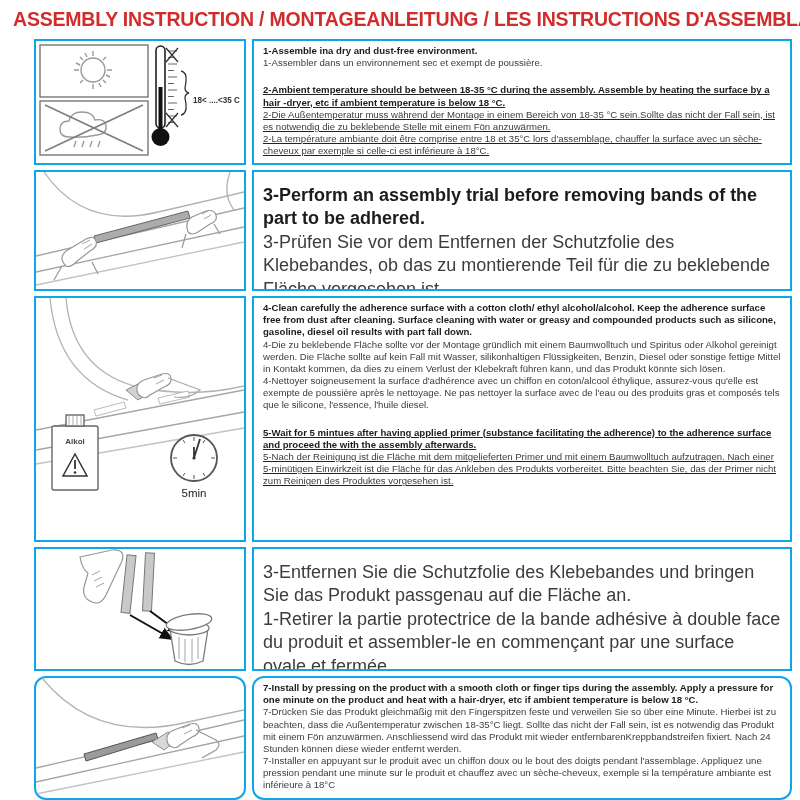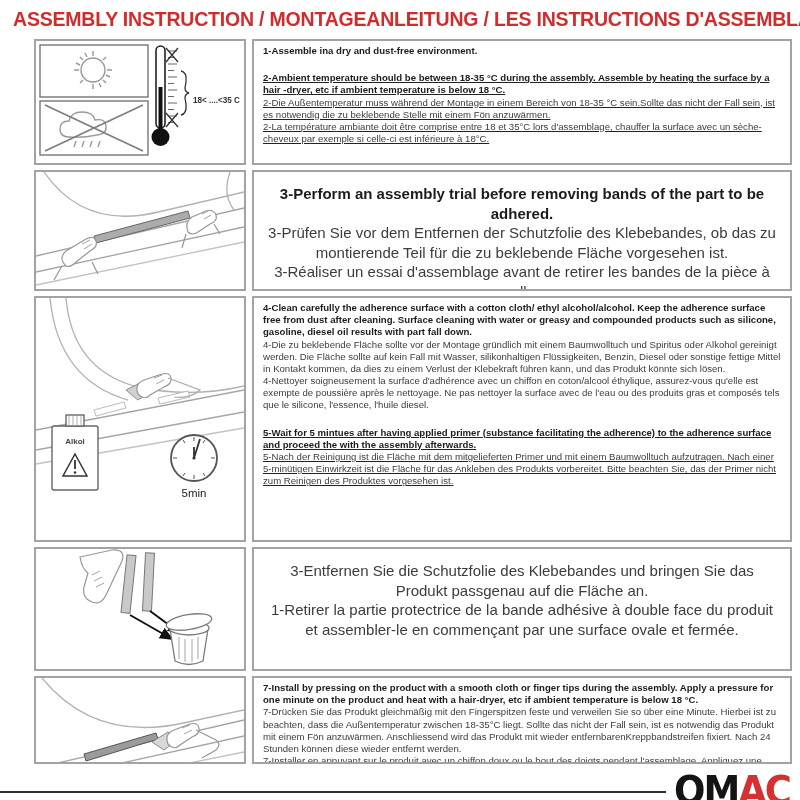--- a/index.html
+++ b/index.html
@@ -7,26 +7,26 @@
     width:800px;height:800px;overflow:hidden;
     font-family:"Liberation Sans","DejaVu Sans",sans-serif;
     color:#222;
   }
   .page{padding:6px 8px 0 13px;}
   .doc-title{
     color:#d22b2b;font-weight:bold;font-size:19.5px;letter-spacing:-0.2px;
     text-align:center;white-space:nowrap;margin:2px 0 8px 0;
   }
   .row{display:flex;gap:6px;margin-bottom:5px;}
-  .cell{border:2px solid #a3a3a3;background:#fff;box-sizing:border-box;}
+  .cell{border:2px solid #0ea5e9;background:#fff;box-sizing:border-box;}
   .cell-left{width:212px;flex:none;overflow:hidden;margin-left:21px;}
   .cell-right{flex:1;padding:4px 9px;overflow:hidden;}
-  .r1{height:126px;} .r2{height:121px;} .r3{height:246px;} .r4{height:124px;} .r5{height:88px;}
+  .r1{height:126px;} .r2{height:121px;} .r3{height:246px;} .r4{height:124px;} .r5{height:124px;border-radius:12px;}
   .small{font-size:9.6px;line-height:1.27;}
-  .large{font-size:15px;line-height:1.3;text-align:center;}
+  .large{font-size:18px;line-height:1.3;}
   .pad-top{padding-top:12px;}
   .sec+.sec{margin-top:15px;text-decoration:underline;}
   .en{font-weight:bold;color:#1c1c1c;}
   .de,.fr{font-weight:normal;color:#3c3c3c;}
   svg{display:block;}
   .footer{display:flex;align-items:center;height:46px;margin-left:-13px;margin-right:-2px;}
   .footer-line{flex:1;border-top:2px solid #2e2e2e;height:0;}
   .logo{font-family:"DejaVu Sans",sans-serif;font-weight:bold;font-size:37px;
         letter-spacing:-2px;line-height:1;padding:0 4px 4px 8px;transform:scaleY(1.05);}
   .logo-om{color:#141414;} .logo-ac{color:#d63031;}
@@ -62,20 +62,21 @@
           <path d="M130,7 L142,21 M142,7 L130,21 M130,72 L142,86 M142,72 L130,86" stroke="#333" stroke-width="1.3"></path>
 
           <path d="M145,30 q6,1 5,11 l-1,6 q0,4 4,5 q-4,1 -4,5 l1,6 q1,10 -5,11" stroke="#333" stroke-width="1.3"></path>
         </g>
         <text x="157" y="62" font-size="8.5" font-weight="bold" fill="#333" textLength="47" lengthAdjust="spacingAndGlyphs">18&lt; ....&lt;35 C</text>
       </svg>
     </div>
     <div class="cell cell-right r1 small">
       <div class="sec">
         <div class="en">1-Assemble ina dry and dust-free environment.</div>
+        <div class="fr">1-Assembler dans un environnement sec et exempt de poussière.</div>
       </div>
       <div class="sec">
         <div class="en">2-Ambient temperature should be between 18-35 °C  during the assembly. Assemble by heating the surface by a hair -dryer, etc if ambient temperature is below 18 °C.</div>
         <div class="de">2-Die Außentemperatur muss während der Montage in einem Bereich von 18-35 °C  sein.Sollte das nicht der Fall sein, ist es notwendig die zu beklebende Stelle mit einem Fön anzuwärmen.</div>
         <div class="fr">2-La température ambiante doit être comprise entre 18 et 35°C lors d'assemblage, chauffer la surface avec un sèche-cheveux par exemple si celle-ci est inférieure à 18°C.</div>
       </div>
     </div>
   </div>
 
   <div class="row">

